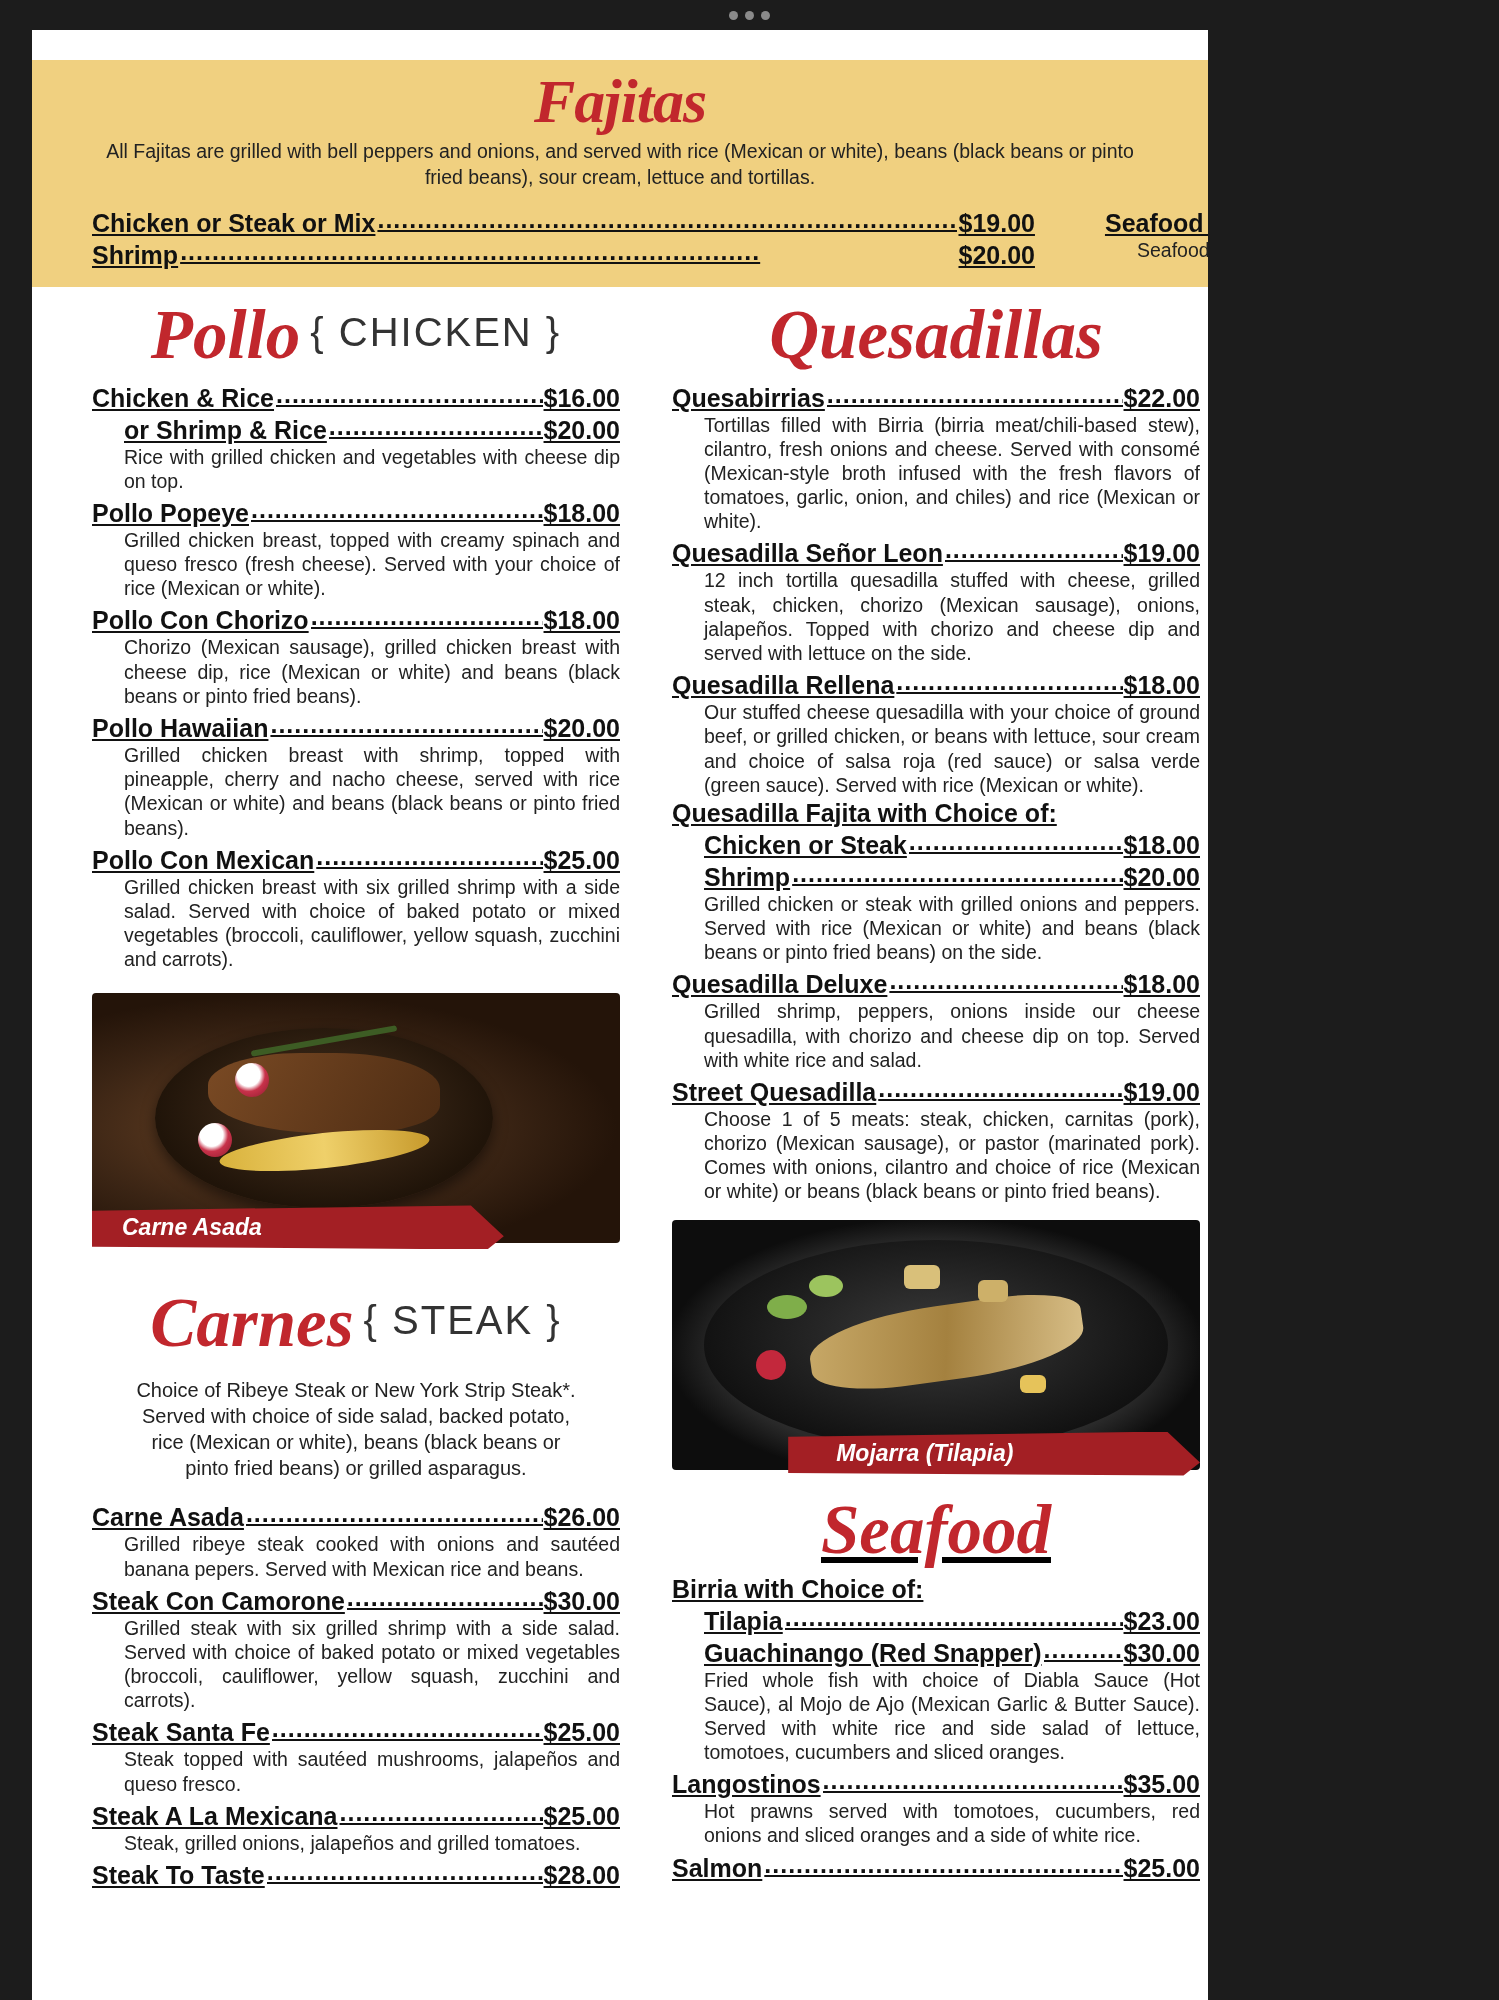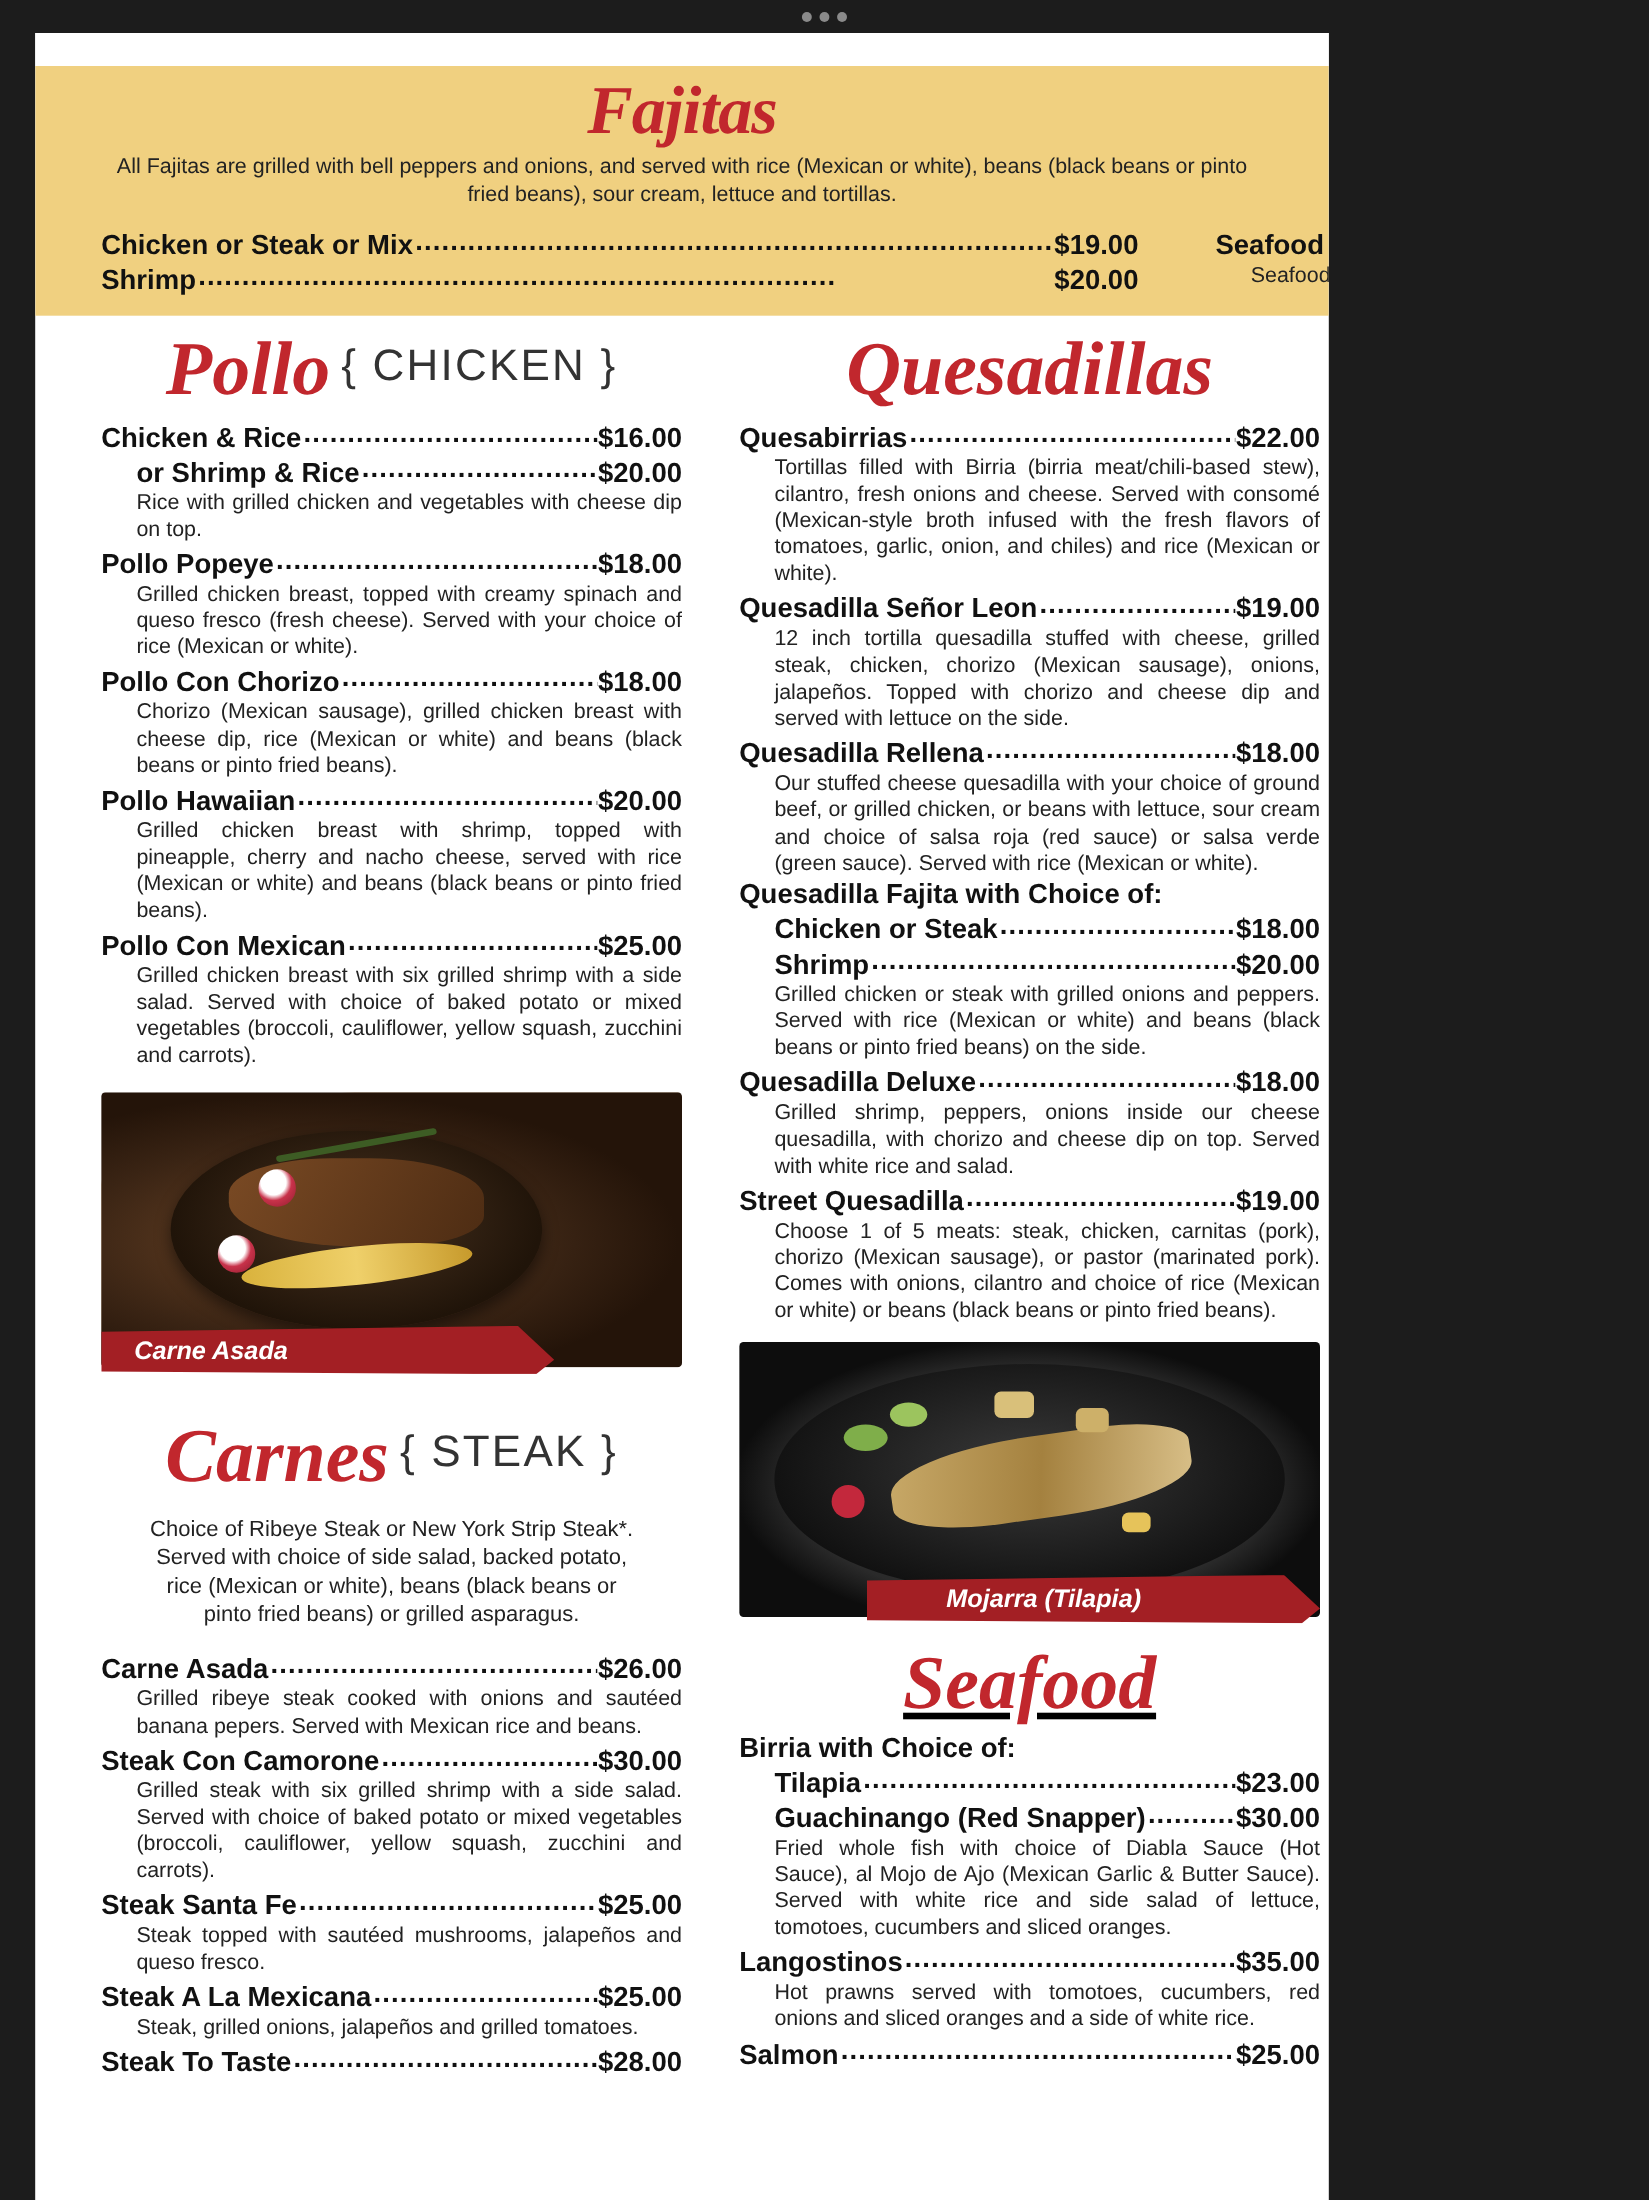--- a/index.html
+++ b/index.html
@@ -58,20 +58,21 @@
 
   
   .item-line {
     display:flex;
     align-items:flex-end;
     font-weight:bold;
     font-size:25px;
     color:#111;
     line-height:1.12;
     white-space:nowrap;
+    text-decoration:underline;
   }
   .item-line .nm { flex:0 0 auto; }
   .item-line .dots-fill {
     flex:1 1 auto;
     overflow:hidden;
     white-space:nowrap;
     margin:0 1px 4px 2px;
     font-weight:bold;
     letter-spacing:1px;
     color:#111;
@@ -187,21 +188,21 @@
     padding-left:30px;
     clip-path:polygon(0 12%,92% 0,100% 70%,96% 100%,0 94%);
   }
   .caption span {
     color:#fff;
     font-style:italic;
     font-weight:bold;
     font-size:23px;
     font-family:"Liberation Sans", sans-serif;
   }
-  .caption.right { left:auto; right:0; padding-left:72px; }
+  .caption.right { left:auto; right:0; padding-left:48px; }
 
   .carnes-intro {
     text-align:center;
     font-size:20px;
     line-height:1.3;
     color:#222;
     margin:19px auto 18px;
     width:86%;
   }
   .seafood-head { margin-top:26px;text-decoration:underline; }

